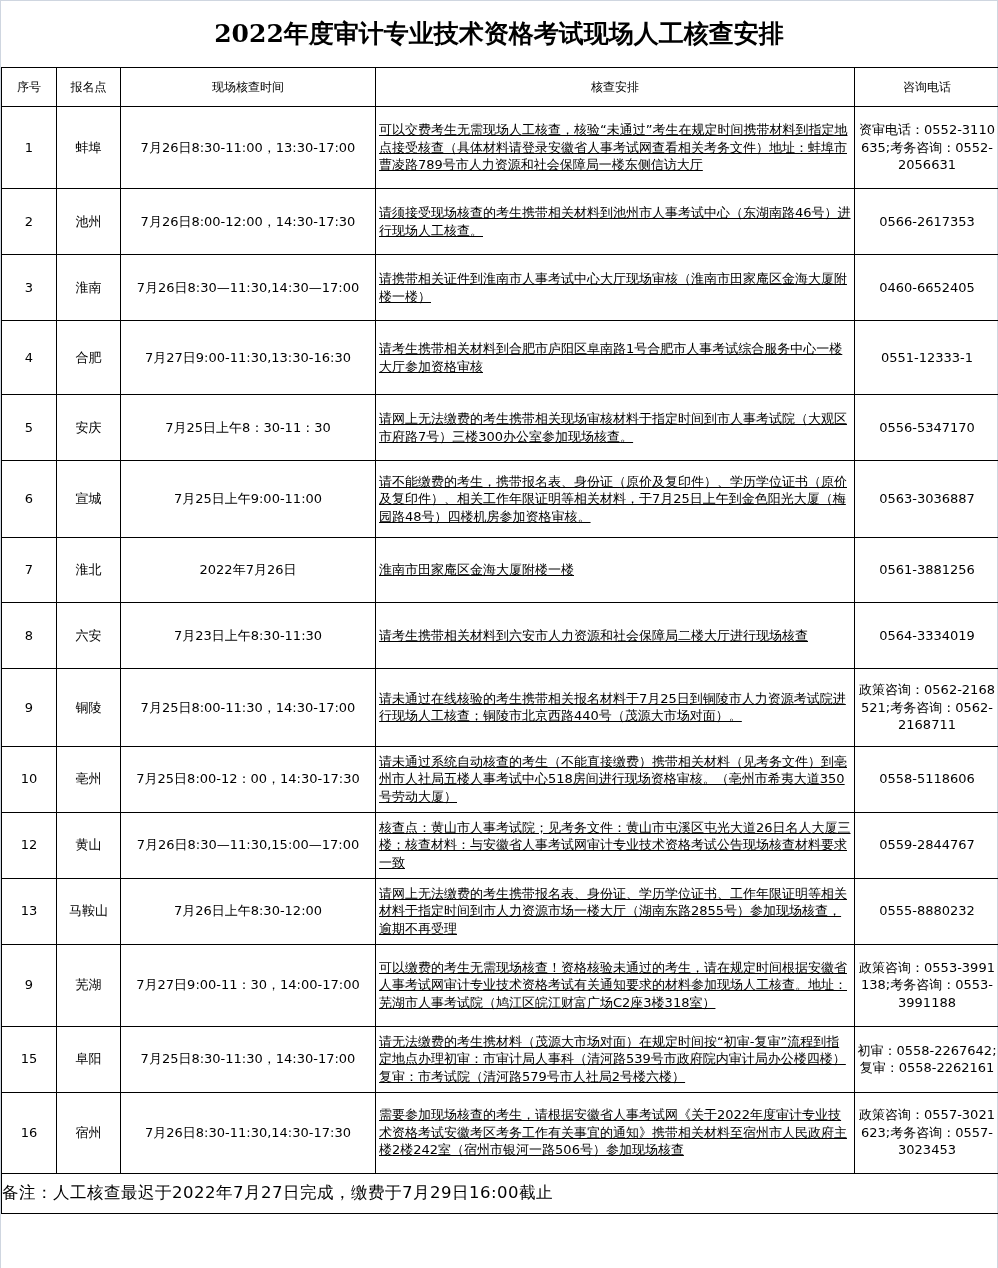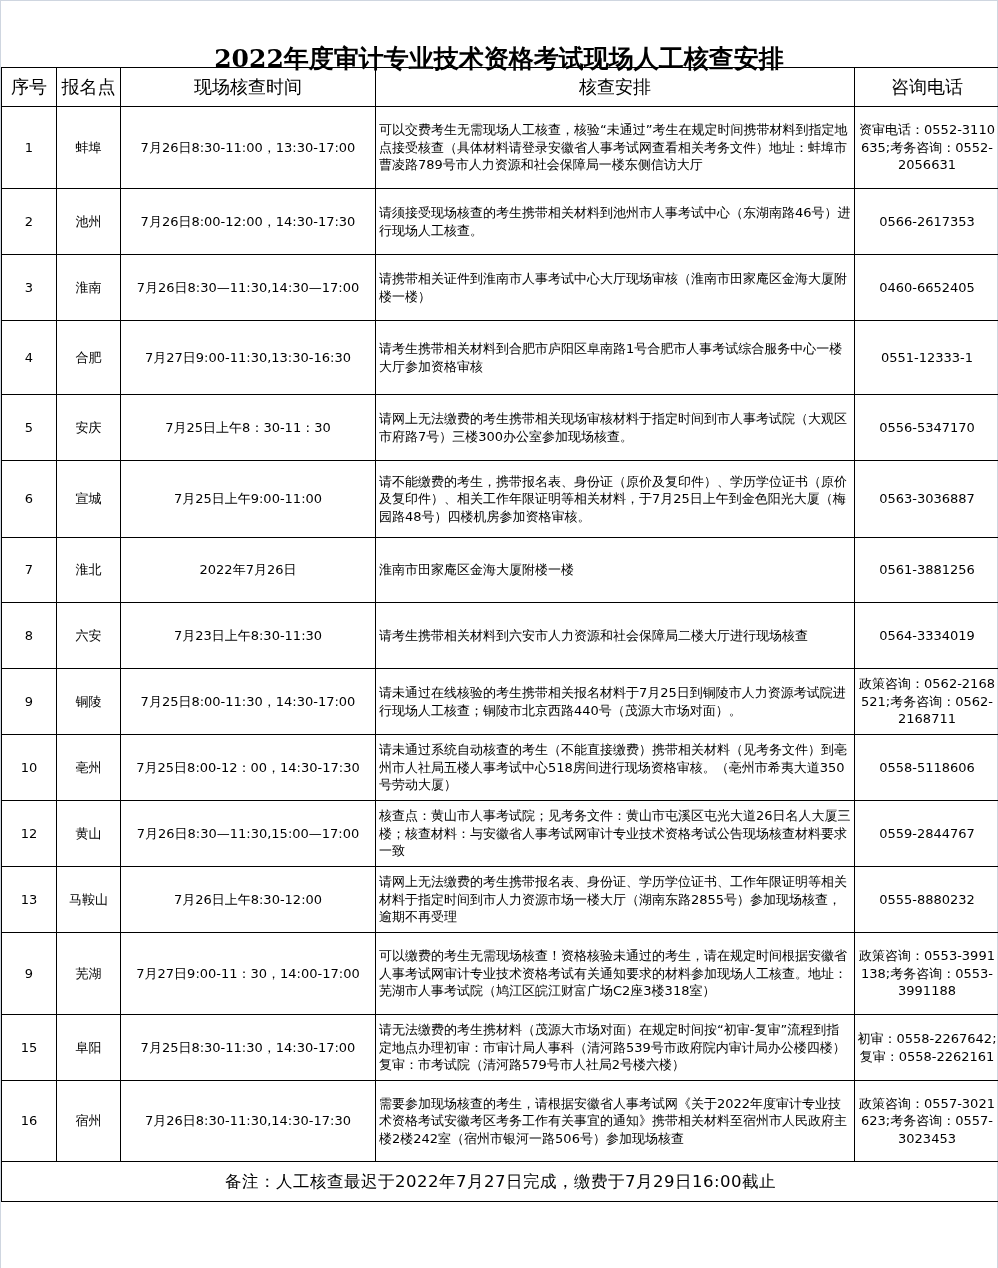--- a/index.html
+++ b/index.html
@@ -1,26 +1,26 @@
 <!DOCTYPE html>
 <html><head>
   <meta charset="utf-8">
   <style>
     html, body { margin: 0; padding: 0; background: #ffffff; }
     body { width: 998px; height: 1268px; overflow: hidden; font-family: "DejaVu Sans", "Liberation Sans", sans-serif; color: #000; }
     .page { position: relative; width: 998px; height: 1268px; box-sizing: border-box; border-left: 1px solid #cfd6e0; border-right: 1px solid #cfd6e0; border-top: 1px solid #cfd6e0; }
-    .title { height: 65px; display: flex; align-items: center; justify-content: center; font-family: "DejaVu Serif", "Liberation Serif", serif; font-weight: bold; font-size: 25px; letter-spacing: 0px; margin-top: 25px; }
+    .title { height: 65px; display: flex; align-items: center; justify-content: center; font-family: "DejaVu Serif", "Liberation Serif", serif; font-weight: bold; font-size: 25px; letter-spacing: 0px; }
     table { border-collapse: collapse; width: 998px; table-layout: fixed; position: absolute; left: 0; top: 66px; }
     td, th { border: 1.5px solid #000; padding: 0; vertical-align: middle; }
-    th { font-weight: normal; font-size: 18px; height: 38px; text-align: center; }
+    th { font-weight: normal; font-size: 12px; height: 38px; text-align: center; }
     td { font-size: 13px; line-height: 17.5px; }
     td.c { text-align: center; }
-    td.arr { text-align: left; padding: 1px 3px 1px 3px; }
-    td.tel { text-align: center; padding: 0 2px; word-break: break-all; }
-    .footer td { font-size: 16.5px; text-align: center; height: 39px; letter-spacing: 0.5px; }
+    td.arr { text-align: left; padding: 1px 3px 1px 3px; text-decoration: underline; }
+    td.tel { text-align: center; padding: 12px 2px; word-break: break-all; }
+    .footer td { font-size: 16.5px; text-align: left; height: 39px; letter-spacing: 0.5px; }
   </style>
 </head>
 <body>
 
 <div class="page">
   <div class="title">2022年度审计专业技术资格考试现场人工核查安排</div>
 
   <table>
     <colgroup>
       <col style="width:55px">

